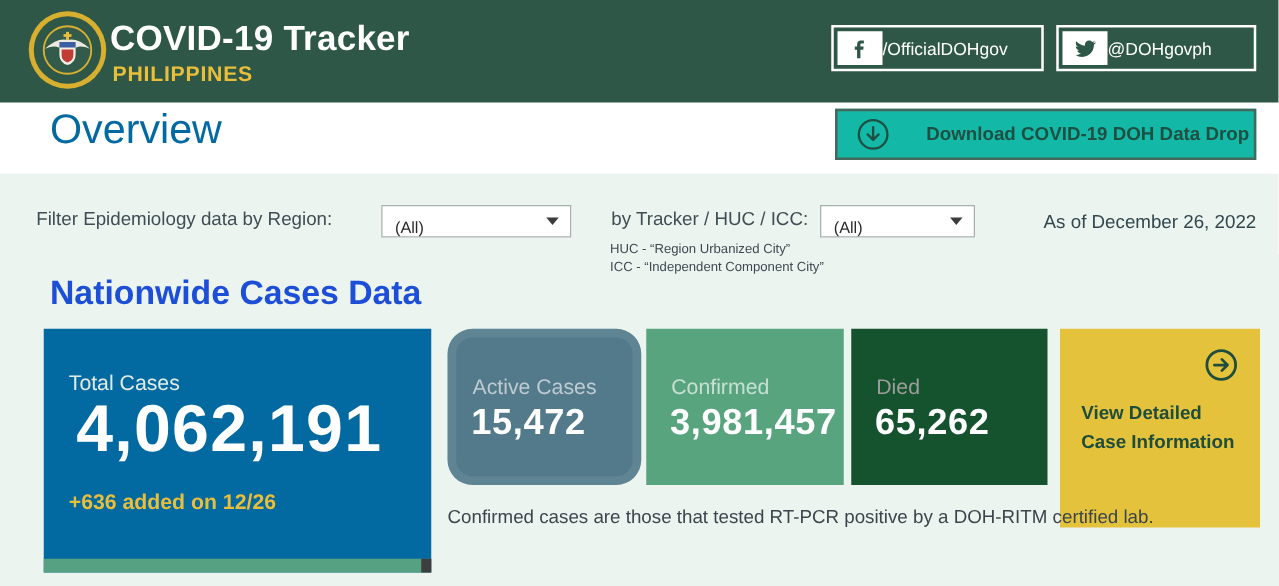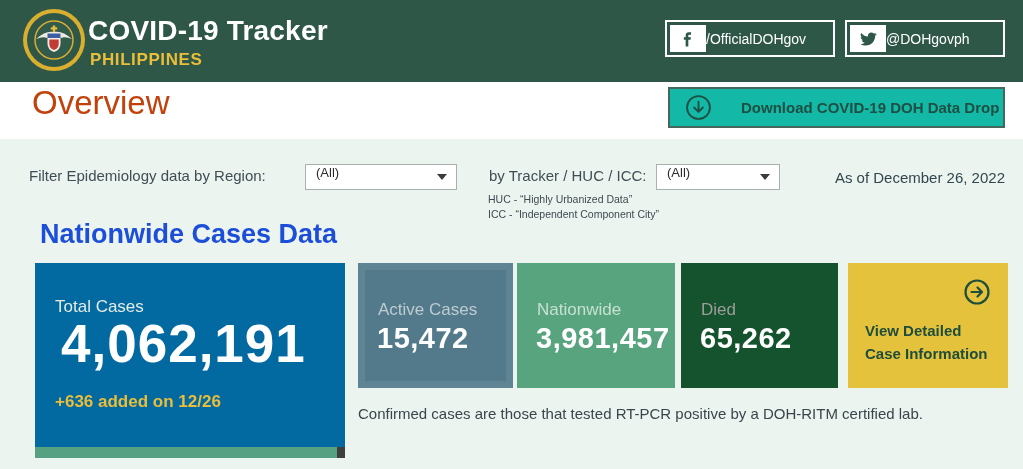--- a/index.html
+++ b/index.html
@@ -13,31 +13,31 @@
   .header-title{left:88px;top:15px;font-size:28px;font-weight:bold;color:#fff;letter-spacing:.2px;}
   .header-subtitle{left:90px;top:50px;font-size:17px;font-weight:bold;color:#E8BE3B;letter-spacing:.6px;}
   .social{position:absolute;top:20px;height:37px;border:2px solid #fff;box-sizing:border-box;
           display:flex;align-items:center;padding:3px;cursor:pointer;}
   .social .iconbox{width:36px;align-self:stretch;background:#fff;display:flex;align-items:center;justify-content:center;}
   .social .handle{color:#fff;font-size:14px;white-space:nowrap;}
   .social.fb{left:665px;width:170px;}
   .social.tw{left:845px;width:160px;}
 
   
-  .overview-title{left:32px;top:84px;font-size:33px;color:#c2410c;}
+  .overview-title{left:40px;top:84px;font-size:33px;color:#0369a1;}
   .download-btn{left:668px;top:87px;width:337px;height:41px;background:#14b8a6;border:2px solid #44695C;
                 box-sizing:border-box;display:flex;align-items:center;cursor:pointer;}
   .download-btn svg{margin-left:15px;flex:0 0 auto;}
   .download-btn .lbl{margin-left:29px;font-size:15px;font-weight:bold;color:#1E4F43;white-space:nowrap;}
 
   
   .mint{position:absolute;top:139px;left:0;width:1023px;height:330px;background:#ECF4F0;}
   .filter-label{left:29px;top:167px;font-size:15px;color:#3F4E54;}
   .province-label{left:489px;top:167px;font-size:15px;color:#3F4E54;}
-  .dd{background:#fff;border:1px solid #A9B1B0;box-sizing:border-box;display:flex;align-items:flex-start;
+  .dd{background:#fff;border:1px solid #A9B1B0;box-sizing:border-box;display:flex;align-items:flex-end;
       padding:0 10px;font-size:13px;color:#2B2B2B;cursor:pointer;}
   .dd .caret{position:absolute;right:9px;top:50%;transform:translateY(-50%);width:0;height:0;
       border-left:5px solid transparent;border-right:5px solid transparent;border-top:6px solid #3C3C3C;}
   .dd-region{left:305px;top:164px;width:152px;height:26px;}
   .dd-province{left:656px;top:164px;width:124px;height:26px;}
   .note{font-size:10.5px;color:#3E4A52;}
   .note1{left:488px;top:193px;}
   .note2{left:488px;top:208px;}
   .asof{right:18px;top:169px;font-size:15px;color:#31474E;}
   .section-title{left:40px;top:219px;font-size:27px;font-weight:bold;color:#1d4ed8;}
@@ -45,24 +45,24 @@
   
   .card{position:absolute;box-sizing:border-box;}
   .card-total{left:35px;top:263px;width:310px;height:195px;background:#0369a1;cursor:pointer;}
   .total-label{left:20px;top:34px;font-size:17px;color:#E3EBE6;}
   .total-value{left:15px;top:50px;font-size:53px;font-weight:bold;color:#fff;letter-spacing:1px;margin-left:11px;}
   .total-delta{left:20px;top:129px;font-size:17px;font-weight:bold;color:#E8BE3B;}
   .total-bar{position:absolute;left:0;bottom:0;width:100%;height:11px;background:#55A181;}
   .total-bar-notch{position:absolute;right:0;top:0;width:8px;height:11px;background:#3E3E3E;}
 
   .card-active{left:358px;top:263px;width:155px;height:125px;background:#527A8A;
-               box-shadow:inset 0 0 0 7px rgba(255,255,255,.08);cursor:pointer;}
+               box-shadow:inset 0 0 0 7px rgba(255,255,255,.08);cursor:pointer;border-radius:20px;}
   .card-recovered{left:517px;top:263px;width:158px;height:125px;background:#57A47E;cursor:pointer;}
   .card-died{left:681px;top:263px;width:157px;height:125px;background:#14532d;cursor:pointer;}
-  .card-detail{left:848px;top:263px;width:160px;height:125px;background:#E5C23C;cursor:pointer;}
+  .card-detail{left:848px;top:263px;width:160px;height:159px;background:#E5C23C;cursor:pointer;}
 
   .stat-label{position:absolute;left:20px;top:37px;font-size:17px;}
   .lbl-active{color:#BFCBD2;}
   .lbl-recovered{color:#C7E0D2;}
   .lbl-died{color:#9E9C9C;}
   .stat-value{position:absolute;left:19px;top:59px;font-size:29px;font-weight:bold;color:#fff;letter-spacing:.5px;}
 
   .detail-arrow{position:absolute;right:17px;top:15px;width:28px;height:28px;}
   .detail-text{position:absolute;left:17px;top:57px;font-size:15px;font-weight:bold;color:#1E4D3B;line-height:1.5;}
 
@@ -124,42 +124,42 @@
     <span>(All)</span>
     <span class="caret"></span>
   </div>
 
   <div class="abs province-label">by Tracker / HUC / ICC:</div>
   <div class="abs dd dd-province">
     <span>(All)</span>
     <span class="caret"></span>
   </div>
 
-  <div class="abs note note1">HUC - “Highly Urbanized Data”</div>
+  <div class="abs note note1">HUC - “Region Urbanized City”</div>
   <div class="abs note note2">ICC - “Independent Component City”</div>
   <div class="abs asof">As of December 26, 2022</div>
 
   <div class="abs section-title">Nationwide Cases Data</div>
 
   <div class="card card-total">
     <div class="abs total-label">Total Cases</div>
     <div class="abs total-value">4,062,191</div>
     <div class="abs total-delta">+636 added on 12/26</div>
     <div class="total-bar">
       <div class="total-bar-notch"></div>
     </div>
   </div>
 
   <div class="card card-active">
     <div class="stat-label lbl-active">Active Cases</div>
     <div class="stat-value">15,472</div>
   </div>
 
   <div class="card card-recovered">
-    <div class="stat-label lbl-recovered">Nationwide</div>
+    <div class="stat-label lbl-recovered">Confirmed</div>
     <div class="stat-value">3,981,457</div>
   </div>
 
   <div class="card card-died">
     <div class="stat-label lbl-died">Died</div>
     <div class="stat-value">65,262</div>
   </div>
 
   <div class="card card-detail">
     <svg class="detail-arrow" viewBox="0 0 28 28">

